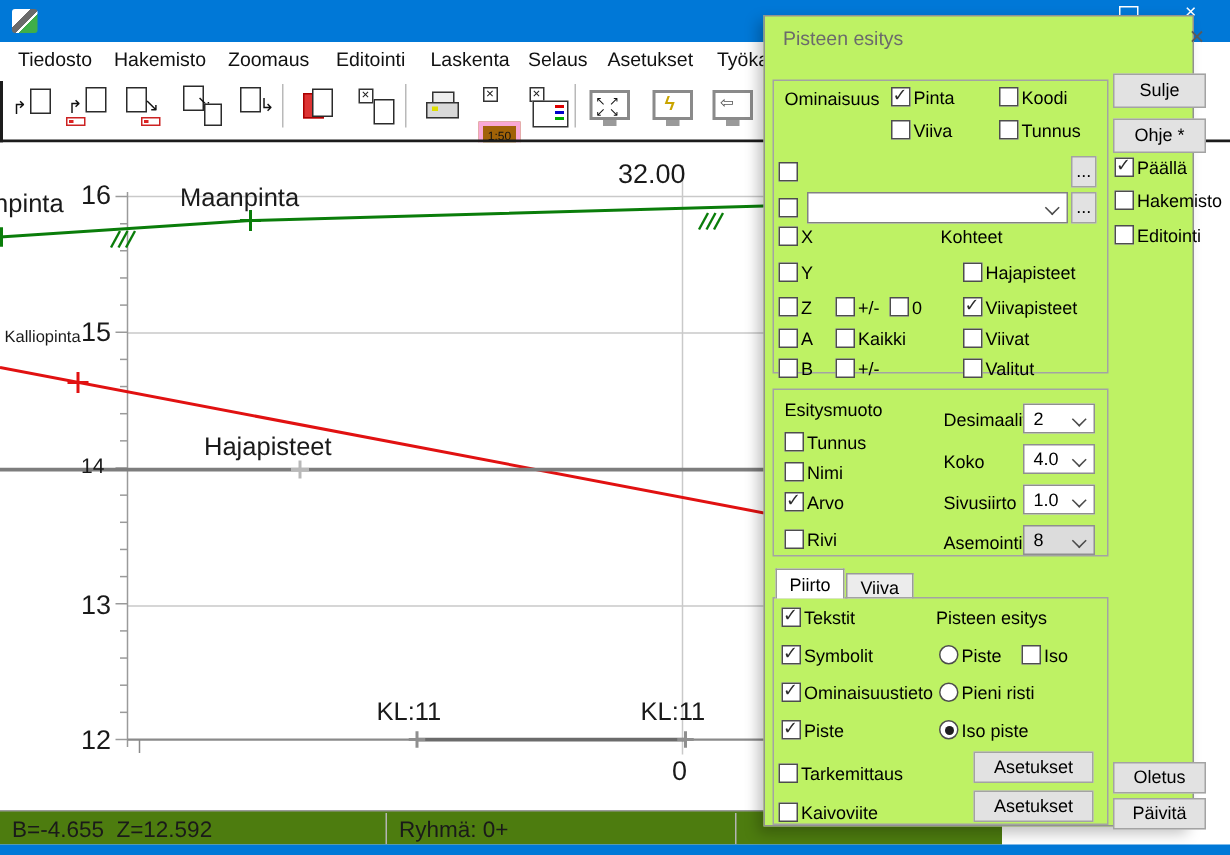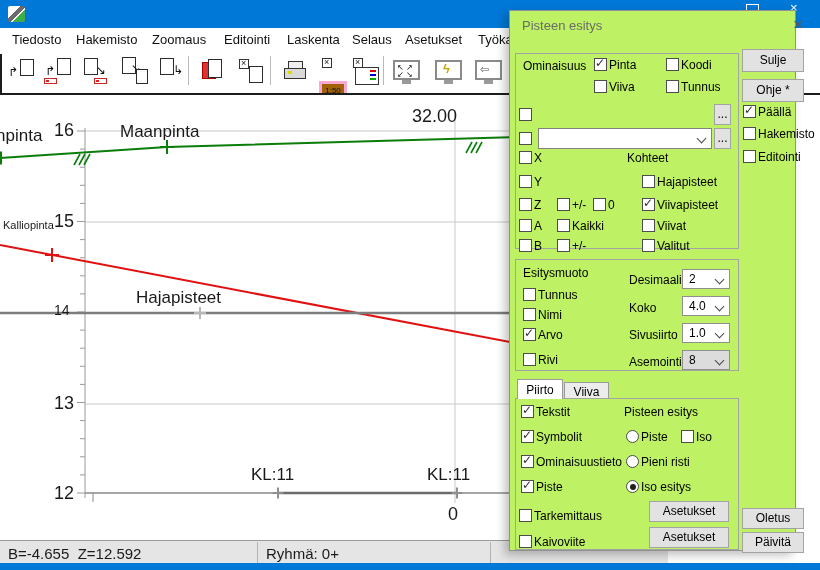--- a/index.html
+++ b/index.html
@@ -37,21 +37,21 @@
   .mon{position:absolute;left:4px;top:5px;width:23px;height:16px;border:2px solid #8a8a8a;background:#fff;}
   .mon::after{content:"";position:absolute;left:7px;bottom:-6px;width:9px;height:4px;background:#9a9a9a;}
   .edge-top{left:0;top:93px;width:820px;height:2px;background:#1c1c1c;}
   .edge-left{left:0;top:54px;width:2px;height:486px;background:#1c1c1c;}
 
   
   .canvas{left:0;top:95px;width:820px;height:445px;background:#fff;overflow:hidden;}
   .chart-label{position:absolute;color:#1a1a1a;white-space:nowrap;}
 
   
-  .statusbar{left:0;top:540px;width:668px;height:23px;background:#e5e5e5;border-top:1px solid #9a9a9a;box-sizing:border-box;}
+  .statusbar{left:0;top:540px;width:668px;height:23px;background:#4d7c0f;border-top:1px solid #9a9a9a;box-sizing:border-box;}
   .statusbar .pane{position:absolute;top:4px;font-size:15px;color:#1a1a1a;white-space:pre;}
   .sdiv{position:absolute;top:1px;width:1px;height:21px;background:#b4b4b4;}
   .accent{left:0;top:563px;width:820px;height:7px;background:#0078d7;}
 
   
   .dialog{left:509px;top:10px;width:287px;height:541px;background:#bef264;border:1px solid #919191;
           box-shadow:-4px 4px 9px rgba(0,0,0,.25);z-index:20;box-sizing:border-box;}
   .dlg-title{left:12px;top:7px;font-size:13px;color:#6b6b6b;}
   .dlg-close{left:283px;top:4px;font-size:17px;color:#5a5a5a;}
   .gbox{position:absolute;border:1px solid #a3a3a3;}
@@ -335,21 +335,21 @@
     <span class="lbl" style="left:131px;top:419px">Piste</span>
     <span class="cb" style="left:171px;top:419px"></span>
     <span class="lbl" style="left:186px;top:419px">Iso</span>
     <span class="cb checked" style="left:11px;top:444px"></span>
     <span class="lbl" style="left:26px;top:444px">Ominaisuustieto</span>
     <span class="radio" style="left:116px;top:444px"></span>
     <span class="lbl" style="left:131px;top:444px">Pieni risti</span>
     <span class="cb checked" style="left:11px;top:469px"></span>
     <span class="lbl" style="left:26px;top:469px">Piste</span>
     <span class="radio selected" style="left:116px;top:469px"></span>
-    <span class="lbl" style="left:131px;top:469px">Iso esitys</span>
+    <span class="lbl" style="left:131px;top:469px">Iso piste</span>
 
     <span class="cb" style="left:9px;top:498px"></span>
     <span class="lbl" style="left:24px;top:498px">Tarkemittaus</span>
     <span class="btn" style="left:139px;top:490px;width:80px;height:21px;line-height:19px">Asetukset</span>
     <span class="cb" style="left:9px;top:524px"></span>
     <span class="lbl" style="left:24px;top:524px">Kaivoviite</span>
     <span class="btn" style="left:139px;top:516px;width:80px;height:21px;line-height:19px">Asetukset</span>
 
     <span class="btn" style="left:232px;top:38px;width:62px;height:23px;line-height:21px">Sulje</span>
     <span class="btn" style="left:232px;top:68px;width:62px;height:23px;line-height:21px">Ohje *</span>

